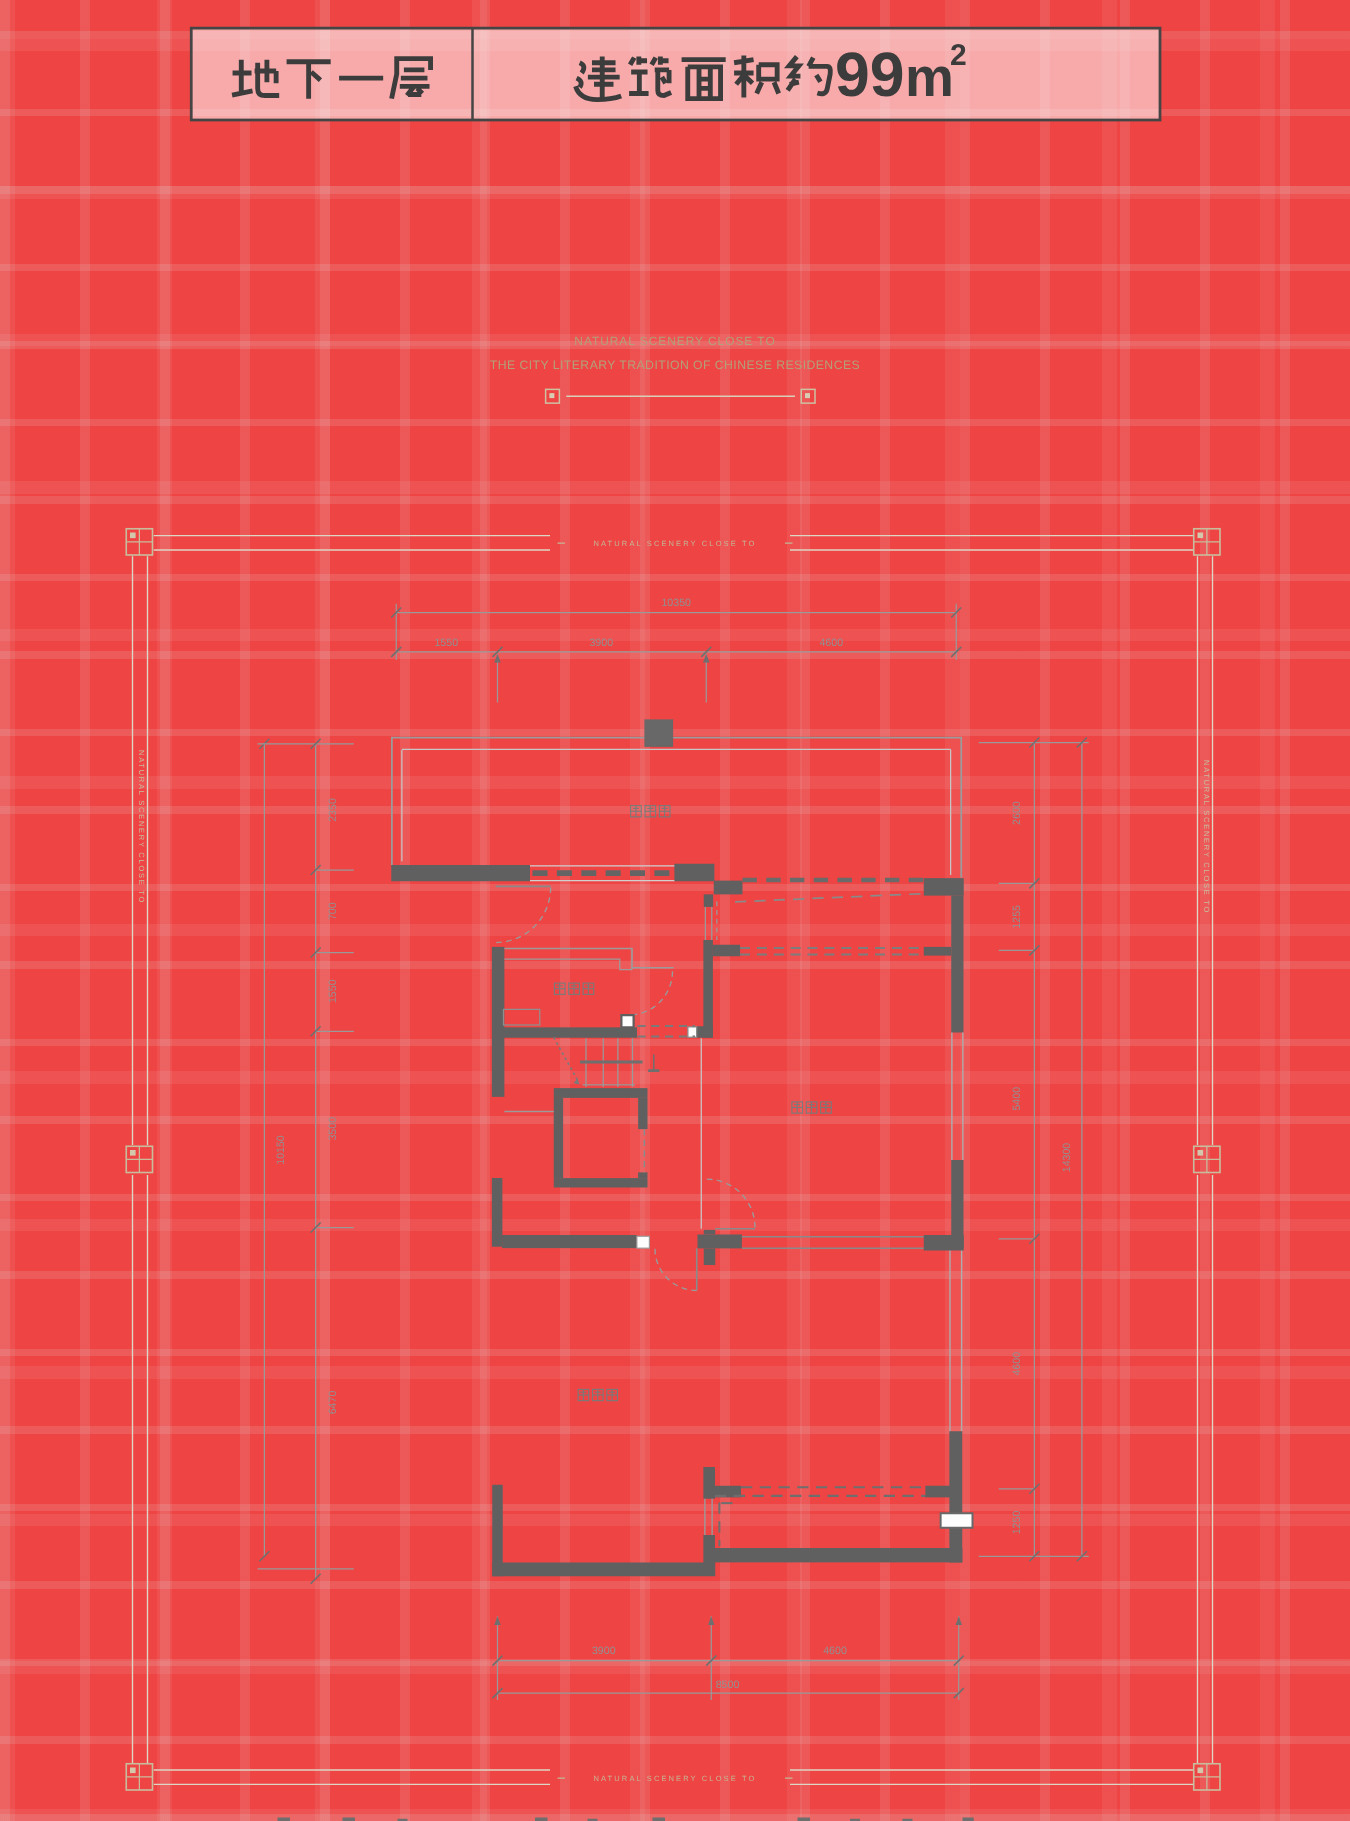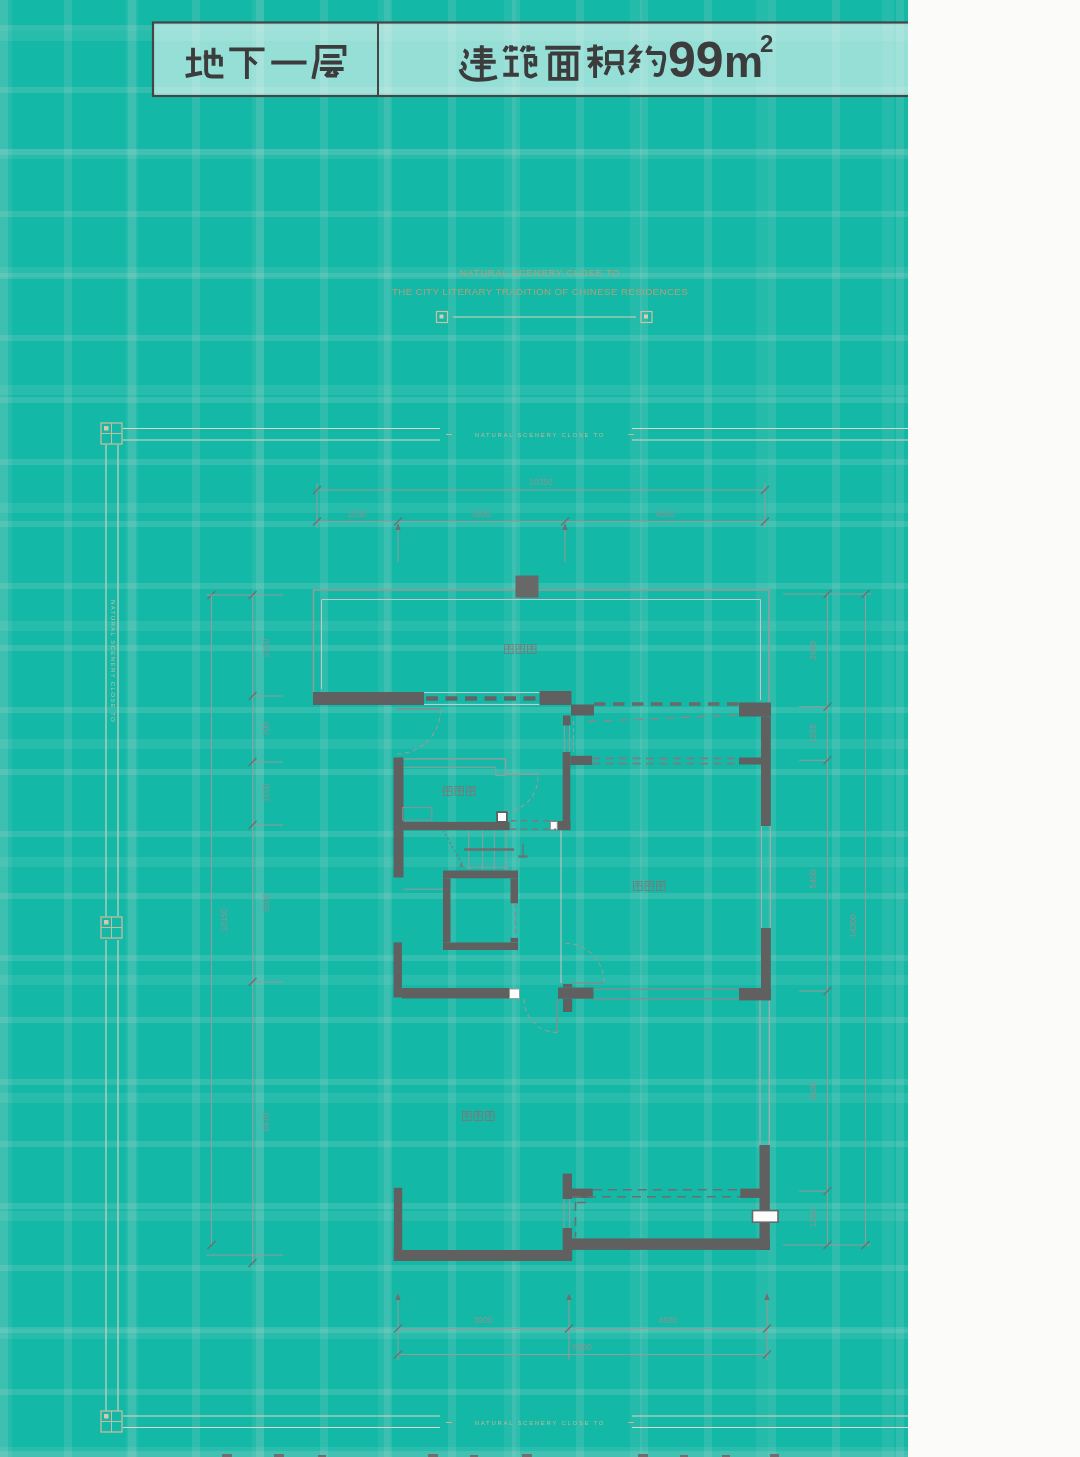--- a/index.html
+++ b/index.html
@@ -1,16 +1,16 @@
 <!DOCTYPE html>
 <html><head>
 <meta charset="utf-8">
 <style>
 html,body{margin:0;padding:0;background:#fbfbfa}
-.page{position:relative;width:908px;height:1457px;background:#14b8a6;overflow:hidden;font-family:"Liberation Sans",sans-serif}
+.page{position:relative;width:1080px;height:1457px;background:#ef4444;overflow:hidden;font-family:"Liberation Sans",sans-serif}
 .grid{position:absolute;left:0;top:0;right:0;bottom:0;
 background-image:
 repeating-linear-gradient(0deg, rgba(222,221,218,.15) 0 6px, rgba(0,0,0,0) 6px 62px),
 repeating-linear-gradient(90deg, rgba(222,221,218,.13) 0 8px, rgba(0,0,0,0) 8px 64px),
 repeating-linear-gradient(0deg, rgba(228,227,224,.09) 0 10px, rgba(0,0,0,0) 10px 118px),
 repeating-linear-gradient(90deg, rgba(228,227,224,.08) 0 12px, rgba(0,0,0,0) 12px 126px);
 }
 svg{position:absolute;left:0;top:0}
 </style>
 </head>

